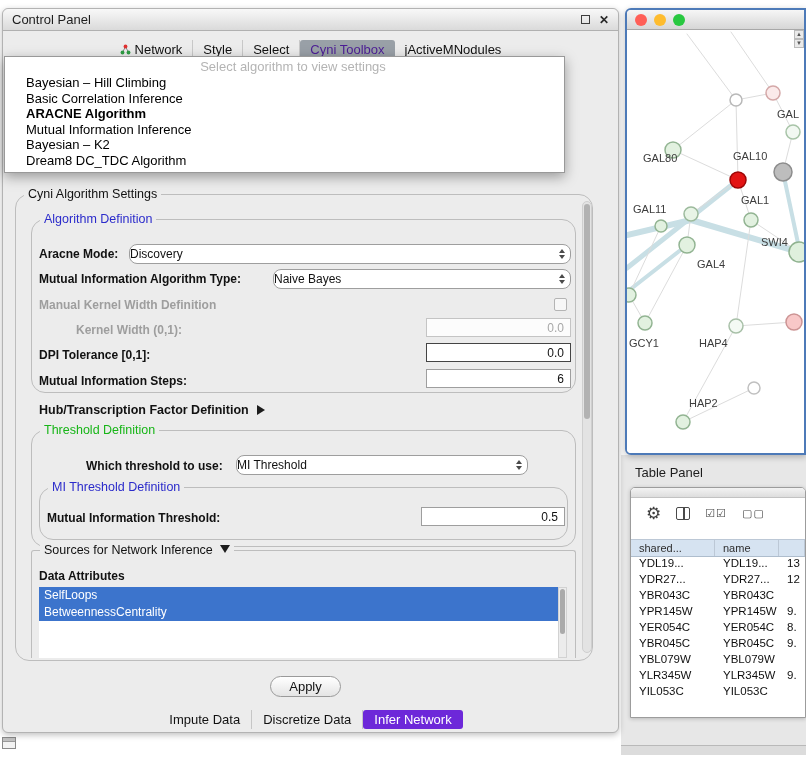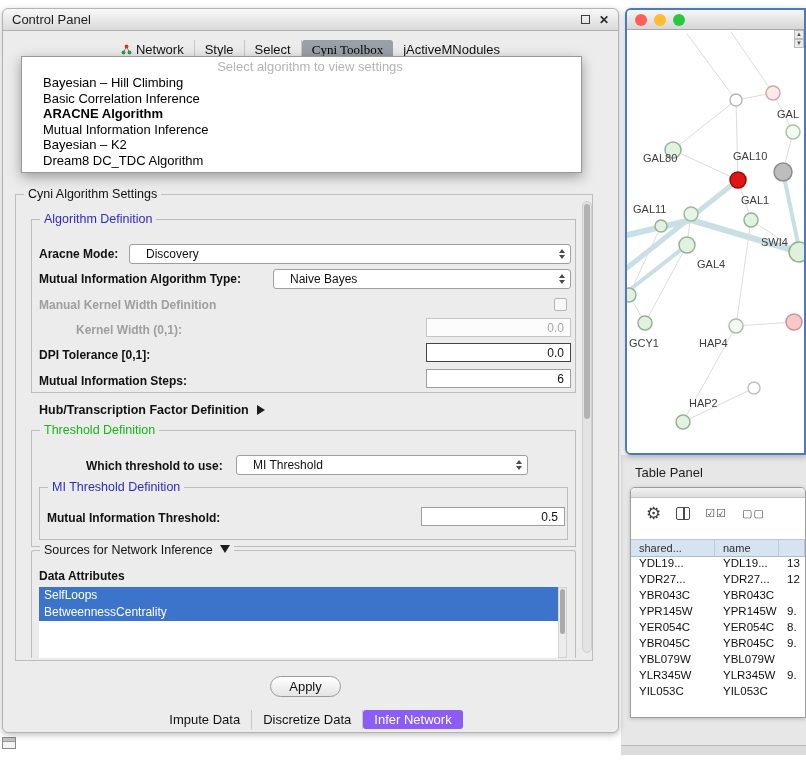--- a/index.html
+++ b/index.html
@@ -16,39 +16,39 @@
   .control-panel { position:absolute; left:2px; top:8px; width:617px; height:725px; background:#ececec; border:1px solid #b3b3b3; border-radius:6px; box-shadow:0 2px 6px rgba(0,0,0,.25); }
   .cp-titlebar { height:22px; background:linear-gradient(#f8f8f8,#dadada); border-bottom:1px solid #b0b0b0; border-radius:6px 6px 0 0; display:flex; align-items:center; padding:0 9px; }
   .cp-title { font-size:13px; color:#1d1d1d; }
   .cp-buttons { margin-left:auto; display:flex; align-items:center; gap:9px; }
   .float-icon { width:9px; height:9px; border:1.5px solid #3c3c3c; display:inline-block; }
   .close-icon { font-size:12px; font-weight:bold; color:#2a2a2a; line-height:10px; }
 
   .cp-tabs { position:absolute; left:0; top:30px; width:100%; height:21px; display:flex; justify-content:center; align-items:center; }
   .cp-tab { font-size:13px; color:#111; padding:2px 10px; display:flex; align-items:center; gap:4px; border-right:1px solid #c8c8c8; white-space:nowrap; }
   .cp-tab:last-child { border-right:none; }
-  .cp-tab.active { color:#000000; border-radius:3px; border-right:none;font-family:Liberation Serif, serif; }
+  .cp-tab.active { color:#4c1d95; border-radius:3px; border-right:none; }
   .tab-icon { display:inline-flex; }
 
   
-  .algo-popup { position:absolute; left:18px; top:47px; width:561px; height:117px; background:#ffffff; border:1px solid #999; box-shadow:0 4px 12px rgba(0,0,0,.35); z-index:30; padding-top:2px;padding-left:17px; }
+  .algo-popup { position:absolute; left:1px; top:47px; width:561px; height:117px; background:#ffffff; border:1px solid #999; box-shadow:0 4px 12px rgba(0,0,0,.35); z-index:30; padding-top:2px;padding-left:17px; }
   .algo-placeholder { text-align:center; color:#b4b4b4; font-size:13px; height:16px; line-height:15px; }
   .algo-option { font-size:13px; color:#000; padding-left:4px; height:15.5px; line-height:15.5px; white-space:nowrap; }
   .algo-option.hl { font-weight:bold; }
 
   
-  .fs { position:absolute; border:1px solid #bdbdbd; border-radius:0; }
+  .fs { position:absolute; border:1px solid #bdbdbd; border-radius:14px; }
   .fs-title { position:absolute; top:-8px; left:8px; background:#ececec; padding:0 4px; font-size:12.5px; color:#111; white-space:nowrap; }
   .t-blue { color:#2b2bcb; }
   .t-green { color:#17b517; }
 
   .lbl { position:absolute; font-size:12px; font-weight:bold; color:#111; white-space:nowrap; }
   .lbl.disabled { color:#9e9e9e; }
 
-  .combo { position:absolute; height:20px; background:#fff; border:1px solid #9e9e9e; border-radius:3px; font-size:12px; color:#111; display:flex; align-items:center; padding-left:16px; }
+  .combo { position:absolute; height:20px; background:#fff; border:1px solid #9e9e9e; border-radius:8px; font-size:12px; color:#111; display:flex; align-items:center; padding-left:0; }
   .stepper { margin-left:auto; width:16px; display:flex; flex-direction:column; align-items:center; justify-content:center; gap:2px; }
   .tri-up { width:0; height:0; border-left:3.5px solid transparent; border-right:3.5px solid transparent; border-bottom:4.5px solid #4a4a4a; }
   .tri-dn { width:0; height:0; border-left:3.5px solid transparent; border-right:3.5px solid transparent; border-top:4.5px solid #4a4a4a; }
 
   input.field { position:absolute; height:19px; background:#fff; border:1px solid #9e9e9e; font-size:12px; color:#111; text-align:right; padding-right:6px; font-family:"Liberation Sans",sans-serif; }
   input.field.dim { color:#a8a8a8; border-color:#c4c4c4; background:#fcfcfc; }
   input.field.strong { border-color:#444; }
 
   .checkbox { position:absolute; width:13px; height:13px; border:1px solid #b4b4b4; border-radius:2px; background:#f7f7f7; }
 
@@ -226,21 +226,21 @@
       </div>
     <div class="attr-scroll">
         <div class="attr-thumb"></div>
       </div>
 
     <div class="apply-btn">Apply</div>
 
     <div class="bottom-tabs">
         <span class="b-tab">Impute Data</span>
         <span class="b-tab">Discretize Data</span>
-        <span class="b-tab active" style="background: #8b5cf6;">Infer Network</span>
+        <span class="b-tab active" style="background: #6d28d9;">Infer Network</span>
       </div>
   </div>
 
   <div class="net-window">
     <div class="net-titlebar">
       <span class="traffic" id="tl-red" style="background: rgb(255, 95, 87);"></span>
       <span class="traffic" id="tl-yellow" style="background: rgb(254, 188, 46);"></span>
       <span class="traffic" id="tl-green" style="background: rgb(40, 200, 64);"></span>
     </div>
     <div class="net-canvas">

